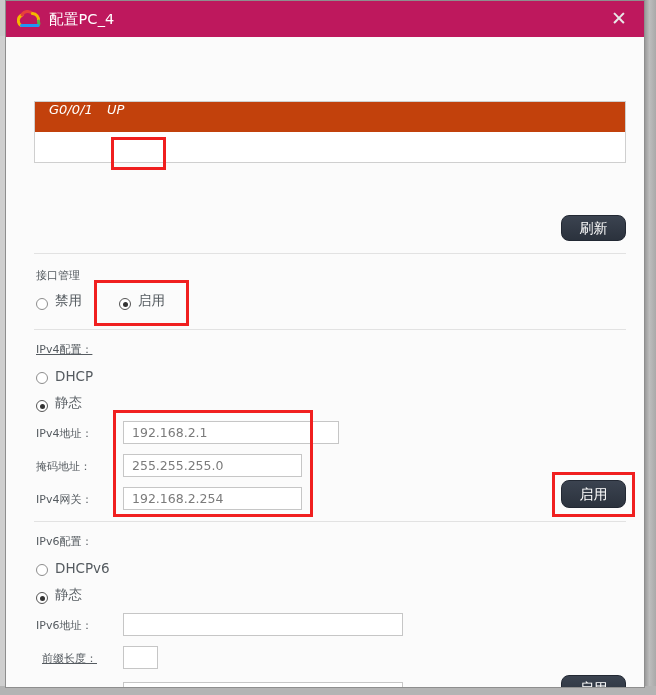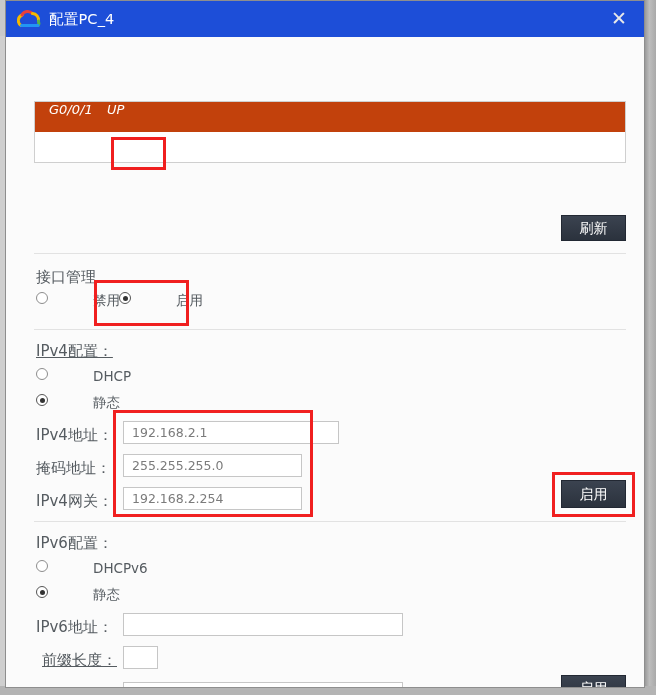--- a/index.html
+++ b/index.html
@@ -36,21 +36,21 @@
   .dialog {
     position: absolute; left: 5px; top: 0;
     width: 640px; height: 688px;
     background: #fbfbfb;
     border: 1px solid #8e8e8e;
     box-sizing: border-box;
     overflow: hidden;
   }
   .titlebar {
     height: 36px; width: 100%;
-    background: #1d4ed8;
+    background: #be185d;
     display: flex; align-items: center;
     position: relative;
     box-sizing: border-box;
   }
   .cloud-icon { margin-left: 11px; width: 26px; height: 20px; display:block; }
   .title-text {
     color: #ffffff; font-size: 14.5px; margin-left: 6px;
     letter-spacing: .2px;
     font-family: "DejaVu Sans", "Liberation Sans", sans-serif;
   }
@@ -87,21 +87,21 @@
     background: #c2410c; color: #ffffff; font-size: 13px;
     font-family: "DejaVu Sans", "Liberation Sans", sans-serif;
     font-style: italic;
   }
   .trow-empty { height: 30px; background: #ffffff; }
 
   
   .btn {
     background: linear-gradient(to bottom, #3b4350 0%, #2b323d 100%);
     color: #ffffff; font-size: 14px;
-    border: 1px solid #222833; border-radius: 0;
+    border: 1px solid #222833; border-radius: 8px;
     text-align: center; cursor: pointer;
     font-family: "DejaVu Sans", "Liberation Sans", sans-serif;
     box-sizing: border-box;
   }
   .btn-refresh {
     position: absolute; left: 555px; top: 178px; width: 65px; height: 26px; line-height: 24px;
   }
   .btn-apply-v4 {
     position: absolute; left: 555px; top: 443px; width: 65px; height: 28px; line-height: 26px;
   }
@@ -110,25 +110,25 @@
   }
 
   
   .divider {
     position: absolute; left: 28px; width: 592px; height: 1px;
     background: #e2e2e2;
   }
 
   
   .lbl {
-    position: absolute; color: #555b60; font-size: 15px;
+    position: absolute; color: #555b60; font-size: 11px;
     font-family: "DejaVu Sans", "Liberation Sans", sans-serif;
     white-space: nowrap;
   }
-  .radio-row { position: absolute; display: flex; align-items: flex-start; gap: 38px; }
+  .radio-row { position: absolute; display: flex; align-items: flex-end; }
   .radio {
     width: 12px; height: 12px; border-radius: 50%;
     border: 1px solid #8d8d8d; background: #fff;
     display: inline-block; position: relative; box-sizing: border-box;
     flex: none;
   }
   .radio.on { border: 1px solid #555; }
   .radio.on::after {
     content: ""; position: absolute; left: 2.5px; top: 2.5px;
     width: 5px; height: 5px; border-radius: 50%; background: #333;

